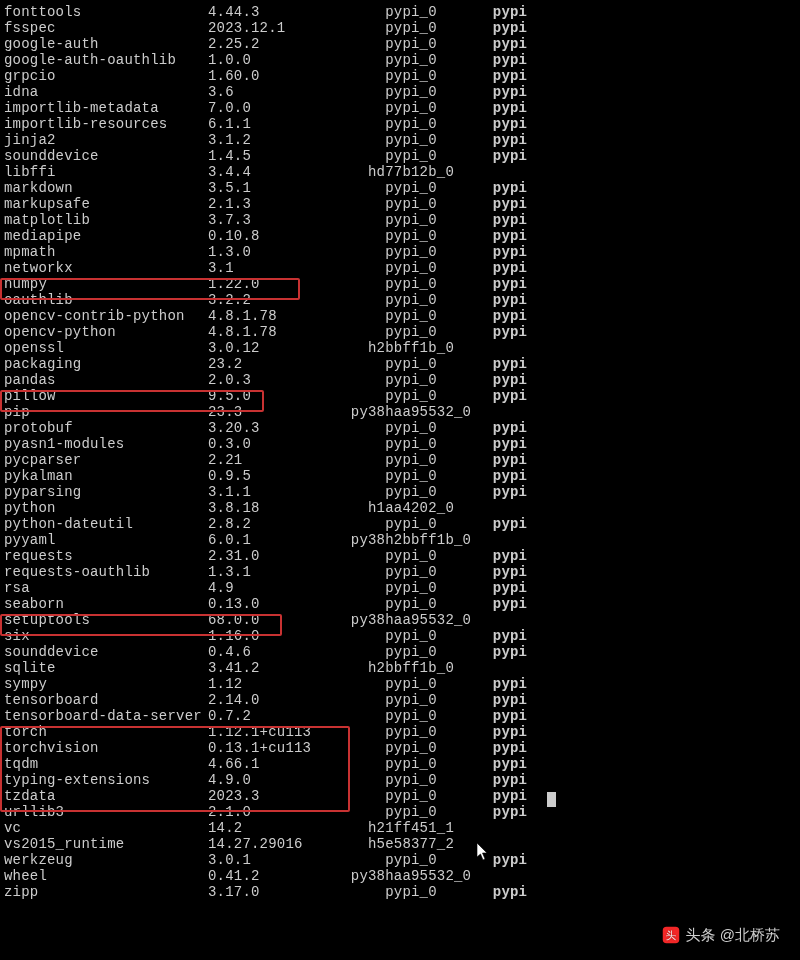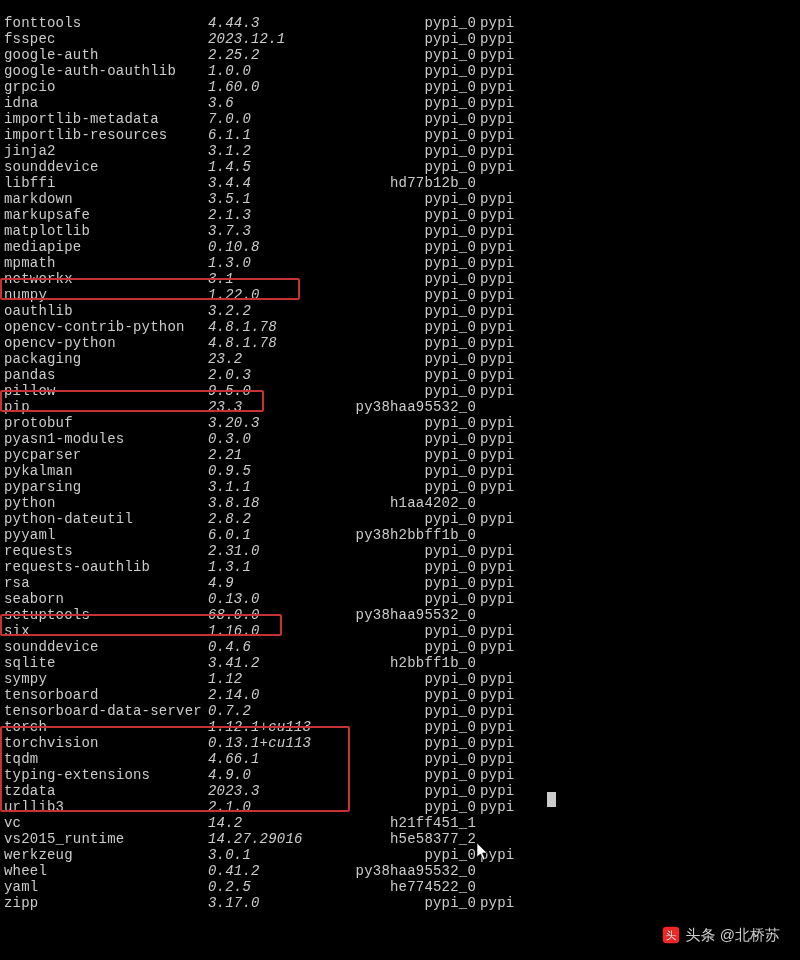--- a/index.html
+++ b/index.html
@@ -17,23 +17,23 @@
   .terminal {
     position: relative;
     padding: 4px 0 0 4px;
     letter-spacing: 0.2px;
   }
   .row {
     white-space: pre;
     height: 16px;
   }
   .col-name  { display:inline-block; width: 204px; overflow:hidden; }
-  .col-ver   { display:inline-block; width: 138px; overflow:hidden;font-style:italic; }
-  .col-build { display:inline-block; width: 130px; text-align:right; overflow:hidden; padding-right:4px;margin-top:11px;}
-  .col-chan  { display:inline-block; width: 60px;  overflow:hidden; text-align:left; }
+  .col-ver   { display:inline-block; width: 138px; overflow:hidden; }
+  .col-build { display:inline-block; width: 130px; text-align:center; overflow:hidden; padding-right:4px;}
+  .col-chan  { display:inline-block; width: 60px;  overflow:hidden; text-align:center;font-weight:bold; }
 
   
   .hi {
     position: absolute;
     border: 2px solid #c83232;
     pointer-events: none;
     border-radius: 2px;
     left: 0px;
   }
   #hi1 { top: 278px; width: 296px; height: 18px; }
@@ -101,20 +101,21 @@
       <div class="row"><span class="col-name">markdown</span><span class="col-ver">3.5.1</span><span class="col-build">pypi_0</span><span class="col-chan">pypi</span></div>
       <div class="row"><span class="col-name">markupsafe</span><span class="col-ver">2.1.3</span><span class="col-build">pypi_0</span><span class="col-chan">pypi</span></div>
       <div class="row"><span class="col-name">matplotlib</span><span class="col-ver">3.7.3</span><span class="col-build">pypi_0</span><span class="col-chan">pypi</span></div>
       <div class="row"><span class="col-name">mediapipe</span><span class="col-ver">0.10.8</span><span class="col-build">pypi_0</span><span class="col-chan">pypi</span></div>
       <div class="row"><span class="col-name">mpmath</span><span class="col-ver">1.3.0</span><span class="col-build">pypi_0</span><span class="col-chan">pypi</span></div>
       <div class="row"><span class="col-name">networkx</span><span class="col-ver">3.1</span><span class="col-build">pypi_0</span><span class="col-chan">pypi</span></div>
       <div class="row"><span class="col-name">numpy</span><span class="col-ver">1.22.0</span><span class="col-build">pypi_0</span><span class="col-chan">pypi</span></div>
       <div class="row"><span class="col-name">oauthlib</span><span class="col-ver">3.2.2</span><span class="col-build">pypi_0</span><span class="col-chan">pypi</span></div>
       <div class="row"><span class="col-name">opencv-contrib-python</span><span class="col-ver">4.8.1.78</span><span class="col-build">pypi_0</span><span class="col-chan">pypi</span></div>
       <div class="row"><span class="col-name">opencv-python</span><span class="col-ver">4.8.1.78</span><span class="col-build">pypi_0</span><span class="col-chan">pypi</span></div>
+      <div class="row"><span class="col-name">openssl</span><span class="col-ver">3.0.12</span><span class="col-build">h2bbff1b_0</span><span class="col-chan"></span></div>
       <div class="row"><span class="col-name">packaging</span><span class="col-ver">23.2</span><span class="col-build">pypi_0</span><span class="col-chan">pypi</span></div>
       <div class="row"><span class="col-name">pandas</span><span class="col-ver">2.0.3</span><span class="col-build">pypi_0</span><span class="col-chan">pypi</span></div>
       <div class="row"><span class="col-name">pillow</span><span class="col-ver">9.5.0</span><span class="col-build">pypi_0</span><span class="col-chan">pypi</span></div>
       <div class="row"><span class="col-name">pip</span><span class="col-ver">23.3</span><span class="col-build">py38haa95532_0</span><span class="col-chan"></span></div>
       <div class="row"><span class="col-name">protobuf</span><span class="col-ver">3.20.3</span><span class="col-build">pypi_0</span><span class="col-chan">pypi</span></div>
       <div class="row"><span class="col-name">pyasn1-modules</span><span class="col-ver">0.3.0</span><span class="col-build">pypi_0</span><span class="col-chan">pypi</span></div>
       <div class="row"><span class="col-name">pycparser</span><span class="col-ver">2.21</span><span class="col-build">pypi_0</span><span class="col-chan">pypi</span></div>
       <div class="row"><span class="col-name">pykalman</span><span class="col-ver">0.9.5</span><span class="col-build">pypi_0</span><span class="col-chan">pypi</span></div>
       <div class="row"><span class="col-name">pyparsing</span><span class="col-ver">3.1.1</span><span class="col-build">pypi_0</span><span class="col-chan">pypi</span></div>
       <div class="row"><span class="col-name">python</span><span class="col-ver">3.8.18</span><span class="col-build">h1aa4202_0</span><span class="col-chan"></span></div>
@@ -134,21 +135,20 @@
       <div class="row"><span class="col-name">torch</span><span class="col-ver">1.12.1+cu113</span><span class="col-build">pypi_0</span><span class="col-chan">pypi</span></div>
       <div class="row"><span class="col-name">torchvision</span><span class="col-ver">0.13.1+cu113</span><span class="col-build">pypi_0</span><span class="col-chan">pypi</span></div>
       <div class="row"><span class="col-name">tqdm</span><span class="col-ver">4.66.1</span><span class="col-build">pypi_0</span><span class="col-chan">pypi</span></div>
       <div class="row"><span class="col-name">typing-extensions</span><span class="col-ver">4.9.0</span><span class="col-build">pypi_0</span><span class="col-chan">pypi</span></div>
       <div class="row"><span class="col-name">tzdata</span><span class="col-ver">2023.3</span><span class="col-build">pypi_0</span><span class="col-chan">pypi</span></div>
       <div class="row"><span class="col-name">urllib3</span><span class="col-ver">2.1.0</span><span class="col-build">pypi_0</span><span class="col-chan">pypi</span></div>
       <div class="row"><span class="col-name">vc</span><span class="col-ver">14.2</span><span class="col-build">h21ff451_1</span><span class="col-chan"></span></div>
       <div class="row"><span class="col-name">vs2015_runtime</span><span class="col-ver">14.27.29016</span><span class="col-build">h5e58377_2</span><span class="col-chan"></span></div>
       <div class="row"><span class="col-name">werkzeug</span><span class="col-ver">3.0.1</span><span class="col-build">pypi_0</span><span class="col-chan">pypi</span></div>
       <div class="row"><span class="col-name">wheel</span><span class="col-ver">0.41.2</span><span class="col-build">py38haa95532_0</span><span class="col-chan"></span></div>
-      <div class="row"><span class="col-name">yaml</span><span class="col-ver">0.2.5</span><span class="col-build">he774522_0</span><span class="col-chan"></span></div>
       <div class="row"><span class="col-name">zipp</span><span class="col-ver">3.17.0</span><span class="col-build">pypi_0</span><span class="col-chan">pypi</span></div>
     </div>
 
   <div class="hi" id="hi1"></div>
   <div class="hi" id="hi2"></div>
   <div class="hi" id="hi3"></div>
   <div class="hi" id="hi4"></div>
 
   <div class="caret"></div>
 

